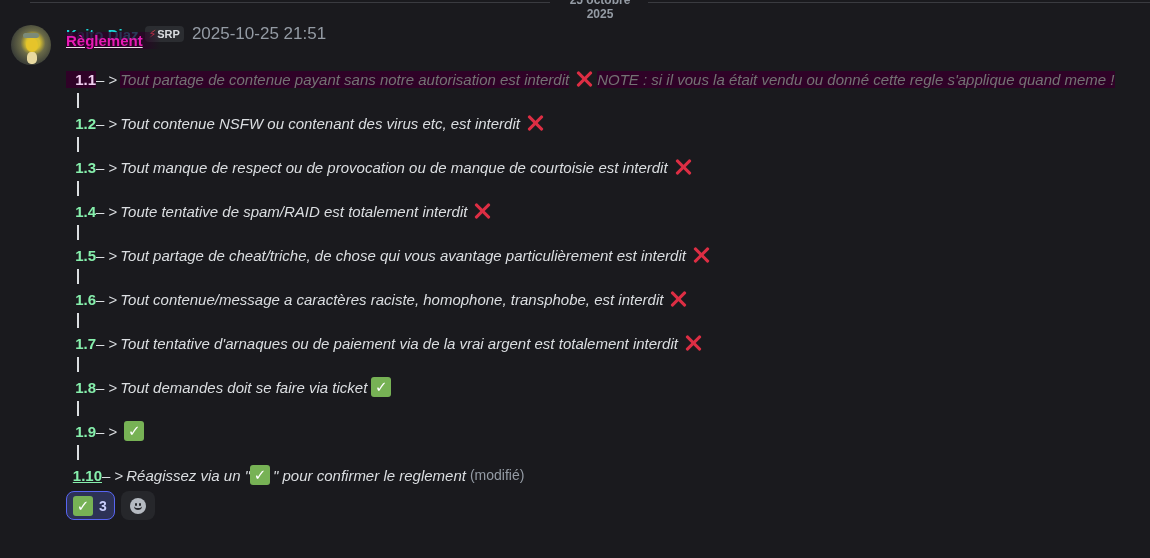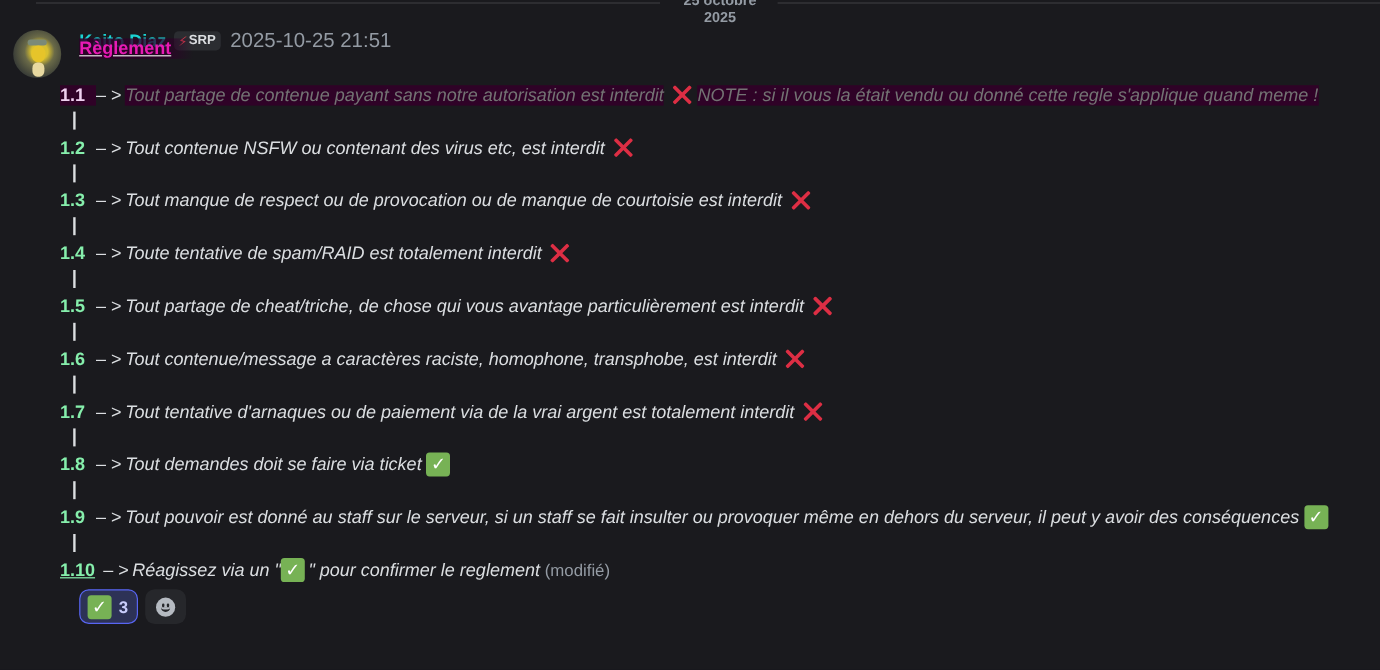--- a/index.html
+++ b/index.html
@@ -53,21 +53,21 @@
   .timestamp { color: #949ba4; font-size: 17px; margin-left: 2px; }
   .title-row {
     position: absolute; left: 66px; top: 12px; height: 20px;
   }
   .title {
     font-size: 15px; font-weight: bold; color: #e81ab4;
     text-decoration: underline; text-decoration-color: #e6e6e6;
     background: linear-gradient(90deg, rgba(45,0,40,0.9) 0%, rgba(45,0,40,0.7) 80%, rgba(45,0,40,0) 100%);
     padding-right: 18px;
   }
-  .rules { position: absolute; left: 50px; top: 66px; width: 1080px; }
+  .rules { position: absolute; left: 66px; top: 66px; width: 1080px; text-align: right; }
   .rule {
     position: relative; height: 26px; display: flex; align-items: center; white-space: nowrap;
     font-size: 15px;
   }
   .rule .num { font-weight: bold; color: #86efac; width: 30px; flex: 0 0 auto; }
   .rule.wide .num { width: 36px; text-decoration: underline; }
   .rule .arrow { color: #dbdee1; margin-right: 3px; }
   .rule .text { font-style: italic; color: #dbdee1; }
   .rule.highlight .text, .rule.highlight .note {
     color: #737373;
@@ -228,21 +228,20 @@
     <span class="text">Tout demandes doit se faire via ticket</span>
     <span class="emoji-check">✓</span>
   </div>
   <div class="pipe-row">
       <div class="pipe"></div>
     </div>
 
   <div class="rule">
     <span class="num">1.9</span>
     <span class="arrow">– &gt;</span>
-    <span class="text">Tout pouvoir est donné au staff sur le serveur, si un staff se fait insulter ou provoquer même en dehors du serveur, il peut y avoir des conséquences</span>
     <span class="emoji-check">✓</span>
   </div>
   <div class="pipe-row">
       <div class="pipe"></div>
     </div>
 
   <div class="rule wide">
     <span class="num">1.10</span>
     <span class="arrow">– &gt;</span>
     <span class="text">Réagissez via un "</span>

